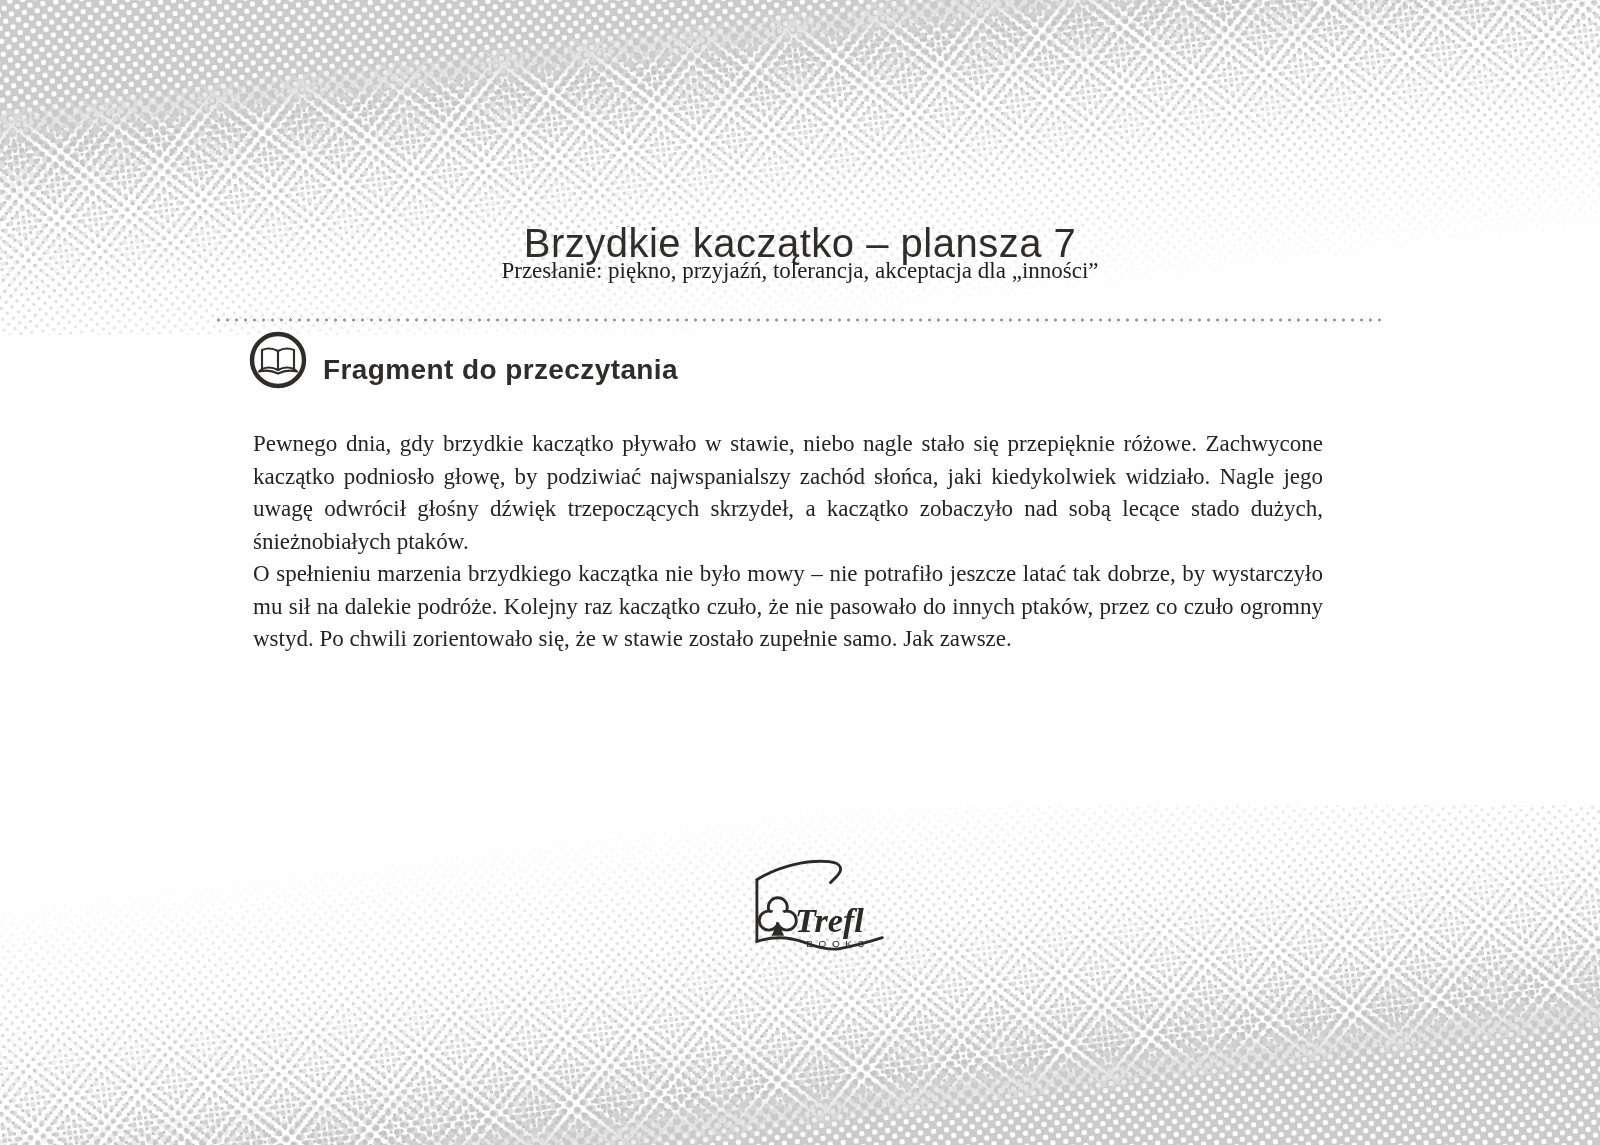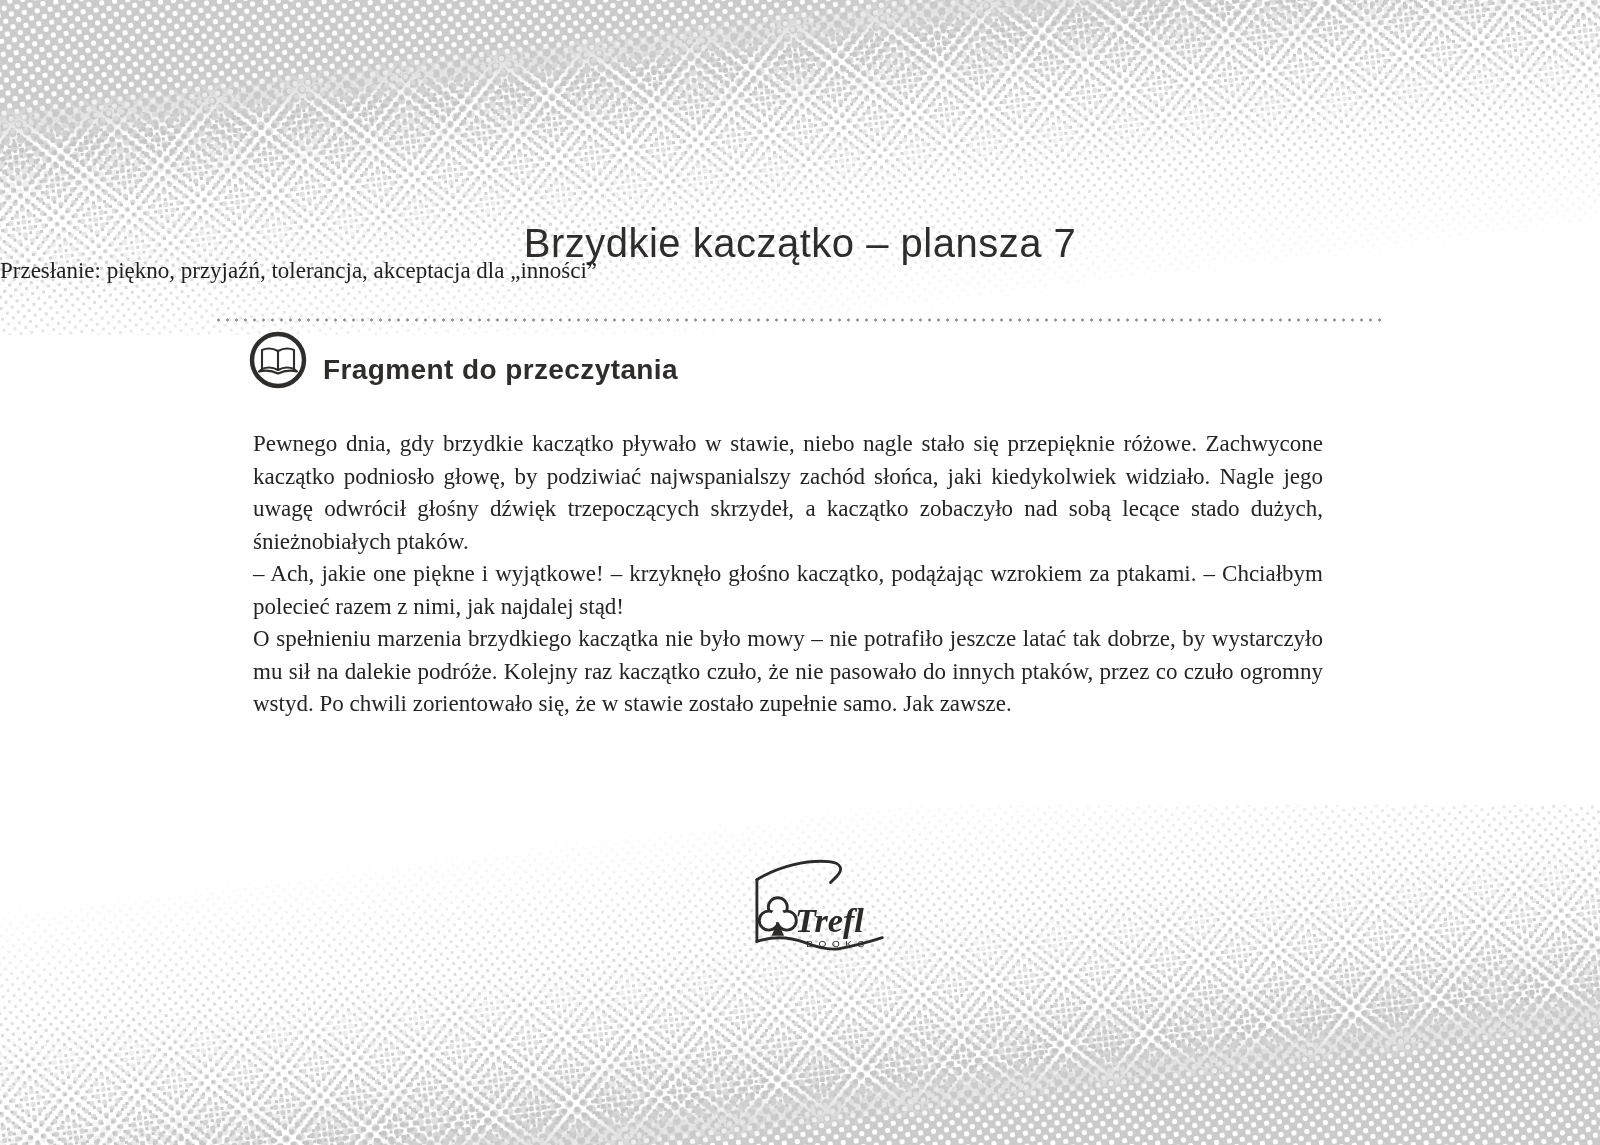--- a/index.html
+++ b/index.html
@@ -67,21 +67,21 @@
     position:absolute;top:192px;left:0;right:0;
     text-align:center;
     font-family:"Liberation Sans", sans-serif;
     font-weight:normal;
     font-size:40px;line-height:1.2;
     letter-spacing:0.5px;
     color:#2e2d2c;
   }
   .subtitle{
     position:absolute;top:256px;left:0;right:0;
-    text-align:left;
+    text-align:center;
     font-size:23px;line-height:1.3;
     color:#1f1f1f;
   }
   .divider{
     position:absolute;top:318px;left:214px;width:1170px;height:4px;
     background-image:radial-gradient(circle,#9a9a9a 1.4px,transparent 1.8px);
     background-size:9px 4px;
     background-repeat:repeat-x;
   }
   .section-head{
@@ -145,21 +145,20 @@
           <path d="M30 21 Q22 16.5 14 20 L14 39 Q22 35.5 30 40 Q38 35.5 46 39 L46 20 Q38 16.5 30 21 Z"></path>
           <path d="M30 21 L30 40"></path>
           <path d="M14 39 L11 41.5 Q21 39 30 43.5 Q39 39 49 41.5 L46 39"></path>
         </g>
       </svg>
       <div class="section-title">Fragment do przeczytania</div>
     </div>
 
     <div class="bodytext">
       <p>Pewnego dnia, gdy brzydkie kaczątko pływało w stawie, niebo nagle stało się przepięknie różowe. Zachwycone kaczątko podniosło głowę, by podziwiać najwspanialszy zachód słońca, jaki kiedykolwiek widziało. Nagle jego uwagę odwrócił głośny dźwięk trzepoczących skrzydeł, a kaczątko zobaczyło nad sobą lecące stado dużych, śnieżnobiałych ptaków.</p>
-      <p>– Ach, jakie one piękne i wyjątkowe! – krzyknęło głośno kaczątko, podążając wzrokiem za ptakami. – Chciałbym polecieć razem z nimi, jak najdalej stąd!</p>
       <p>O spełnieniu marzenia brzydkiego kaczątka nie było mowy – nie potrafiło jeszcze latać tak dobrze, by wystarczyło mu sił na dalekie podróże. Kolejny raz kaczątko czuło, że nie pasowało do innych ptaków, przez co czuło ogromny wstyd. Po chwili zorientowało się, że w stawie zostało zupełnie samo. Jak zawsze.</p>
     </div>
 
     <svg class="logo" viewBox="0 0 160 105">
       <g fill="none" stroke="#2b2a29" stroke-width="3" stroke-linecap="round" stroke-linejoin="round">
         <path d="M22 28 C46 13 76 7 98 9 C111 10.5 113.5 17 105.5 25 L99.5 31"></path>
         <path d="M22 28 L22 93"></path>
         <path d="M22 93 C40 87 56 88 72 94 C86 99.5 97 102.5 109 100.5 C123 98 140 93.5 154 89"></path>
       </g>
       <g>

